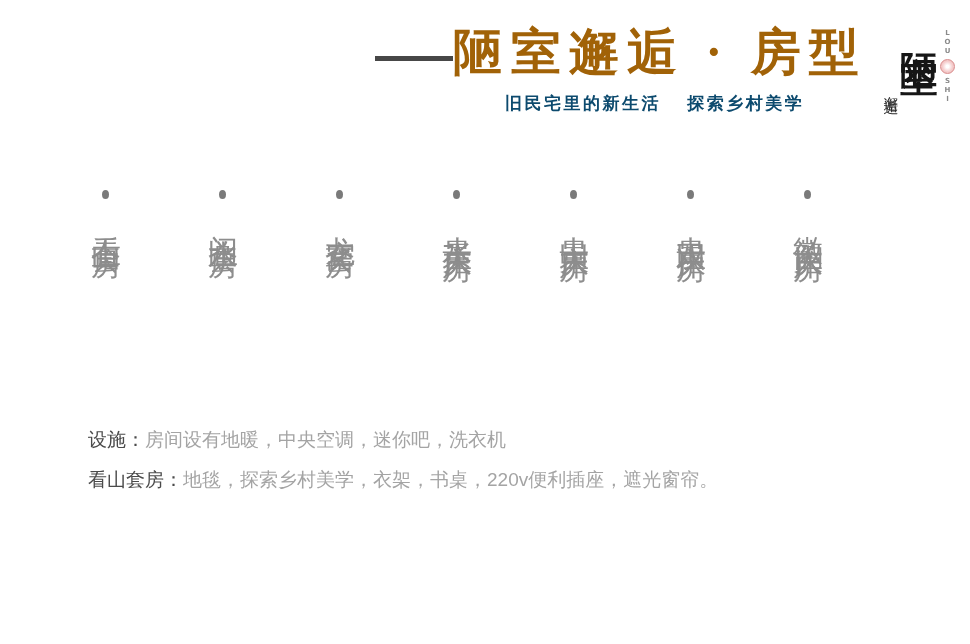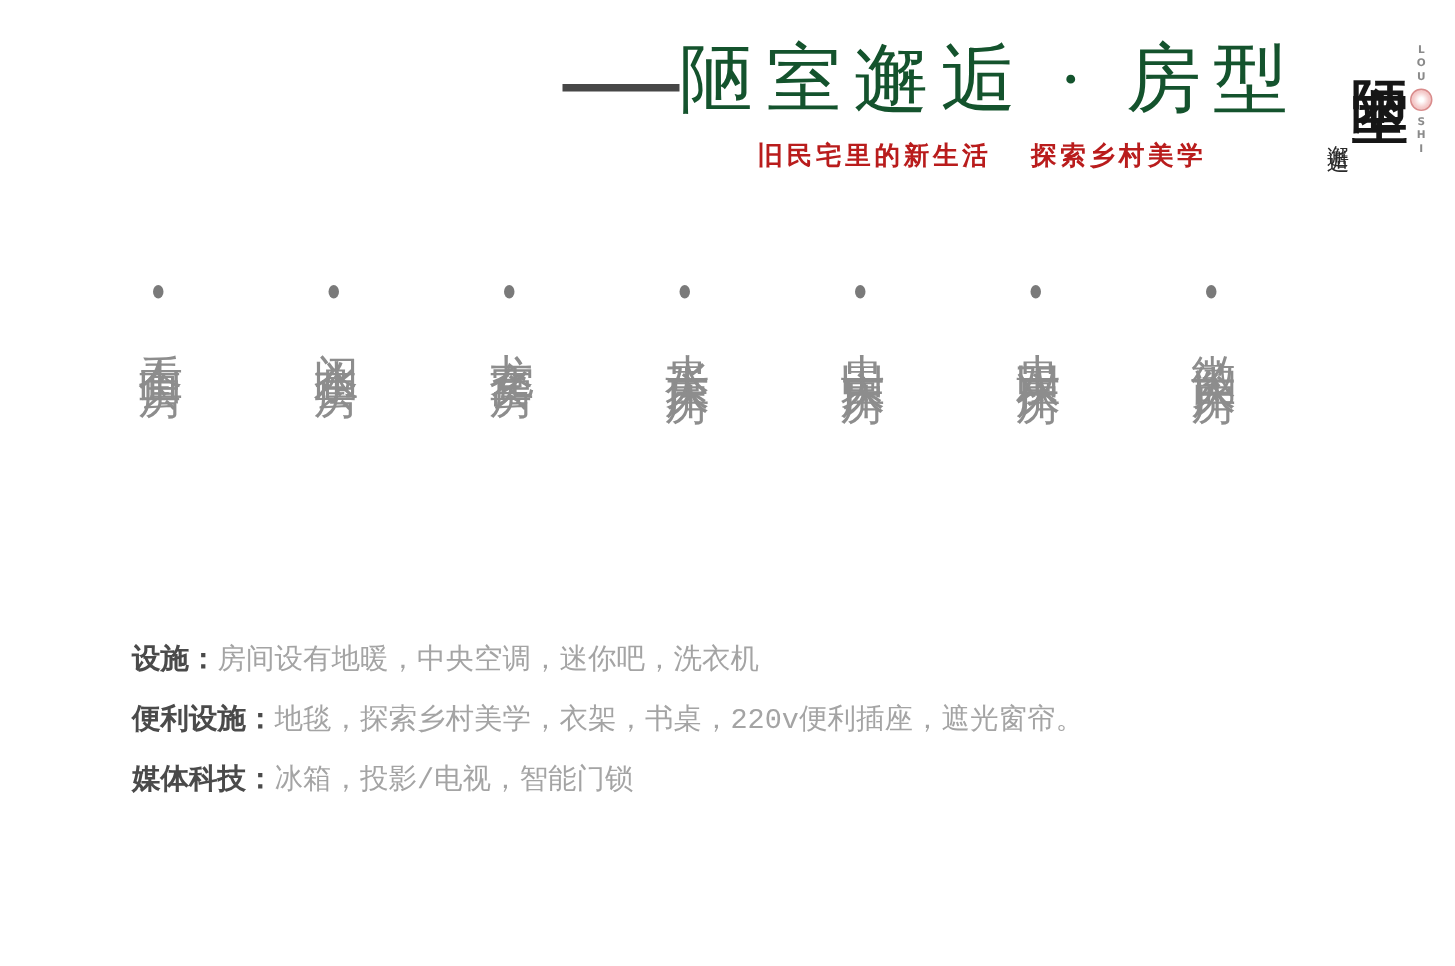--- a/index.html
+++ b/index.html
@@ -17,28 +17,28 @@
   .title-row {
     position: absolute; left: 375px; top: 20px;
     display: flex; align-items: center;
   }
   .title-dash {
     width: 78px; height: 5px; background: #474747;
     margin-top: 12px; flex: 0 0 auto;
   }
   .page-title {
     font-family: "Liberation Serif", serif;
-    font-size: 50px; line-height: 64px; font-weight: normal;
-    color: #14532d; letter-spacing: 8px; white-space: nowrap;
+    font-size: 50px; line-height: 64px; font-weight: bold;
+    color: #a16207; letter-spacing: 8px; white-space: nowrap;
   }
   .page-subtitle {
     position: absolute; left: 505px; top: 92px;
     font-family: "Liberation Serif", serif;
     font-size: 17px; font-weight: bold; letter-spacing: 2.5px;
-    color: #b91c1c; white-space: nowrap; text-align: center;
+    color: #0c4a6e; white-space: nowrap; text-align: center;
   }
 
   
   .logo { position: absolute; left: 878px; top: 22px; width: 90px; height: 115px; }
   .logo-calligraphy {
     position: absolute; left: 18px; top: 2px;
     writing-mode: vertical-rl; text-orientation: upright;
     font-family: "Liberation Serif", serif; font-weight: bold;
     font-size: 38px; line-height: 46px; letter-spacing: 2px;
     color: #161616;
@@ -83,24 +83,24 @@
     font-size: 30px; letter-spacing: 4px; color: #8d8d8d;
   }
 
   
   .amenities { position: absolute; left: 88px; top: 420px; width: 830px; }
   .amenity-line {
     font-size: 19px; line-height: 40px; white-space: nowrap;
   }
   .amenity-label {
     font-family: "Liberation Serif", serif;
-    font-weight: bold; color: #4a4a4a;
+    font-weight: normal; color: #4a4a4a;
   }
   .amenity-text {
-    font-family: Liberation Mono, monospace;
+    font-family: Liberation Sans, sans-serif;
     color: #a4a4a4;
   }
 </style>
 </head>
 <body>
 
 <div class="canvas">
 
   <header class="title-row">
     <span class="title-dash"></span>
@@ -154,18 +154,17 @@
     <span class="bullet"></span>
     <span class="room-name">徽韵大床房</span>
   </div>
 </div>
 
   <div class="amenities" id="amenities">
   <div class="amenity-line"><span class="amenity-label">设施：</span><span class="amenity-text">房间设有地暖，中央空调，迷你吧，洗衣机</span></div>
 
 
 
-  <div class="amenity-line"><span class="amenity-label">便利设施：</span><span class="amenity-text">地毯，探索乡村美学，衣架，书桌，220v便利插座，遮光窗帘。</span></div>
+  <div class="amenity-line"><span class="amenity-label">看山套房：</span><span class="amenity-text">地毯，探索乡村美学，衣架，书桌，220v便利插座，遮光窗帘。</span></div>
 
-  <div class="amenity-line"><span class="amenity-label">媒体科技：</span><span class="amenity-text">冰箱，投影/电视，智能门锁</span></div>
 </div>
 
 </div>
 
 </body></html>

